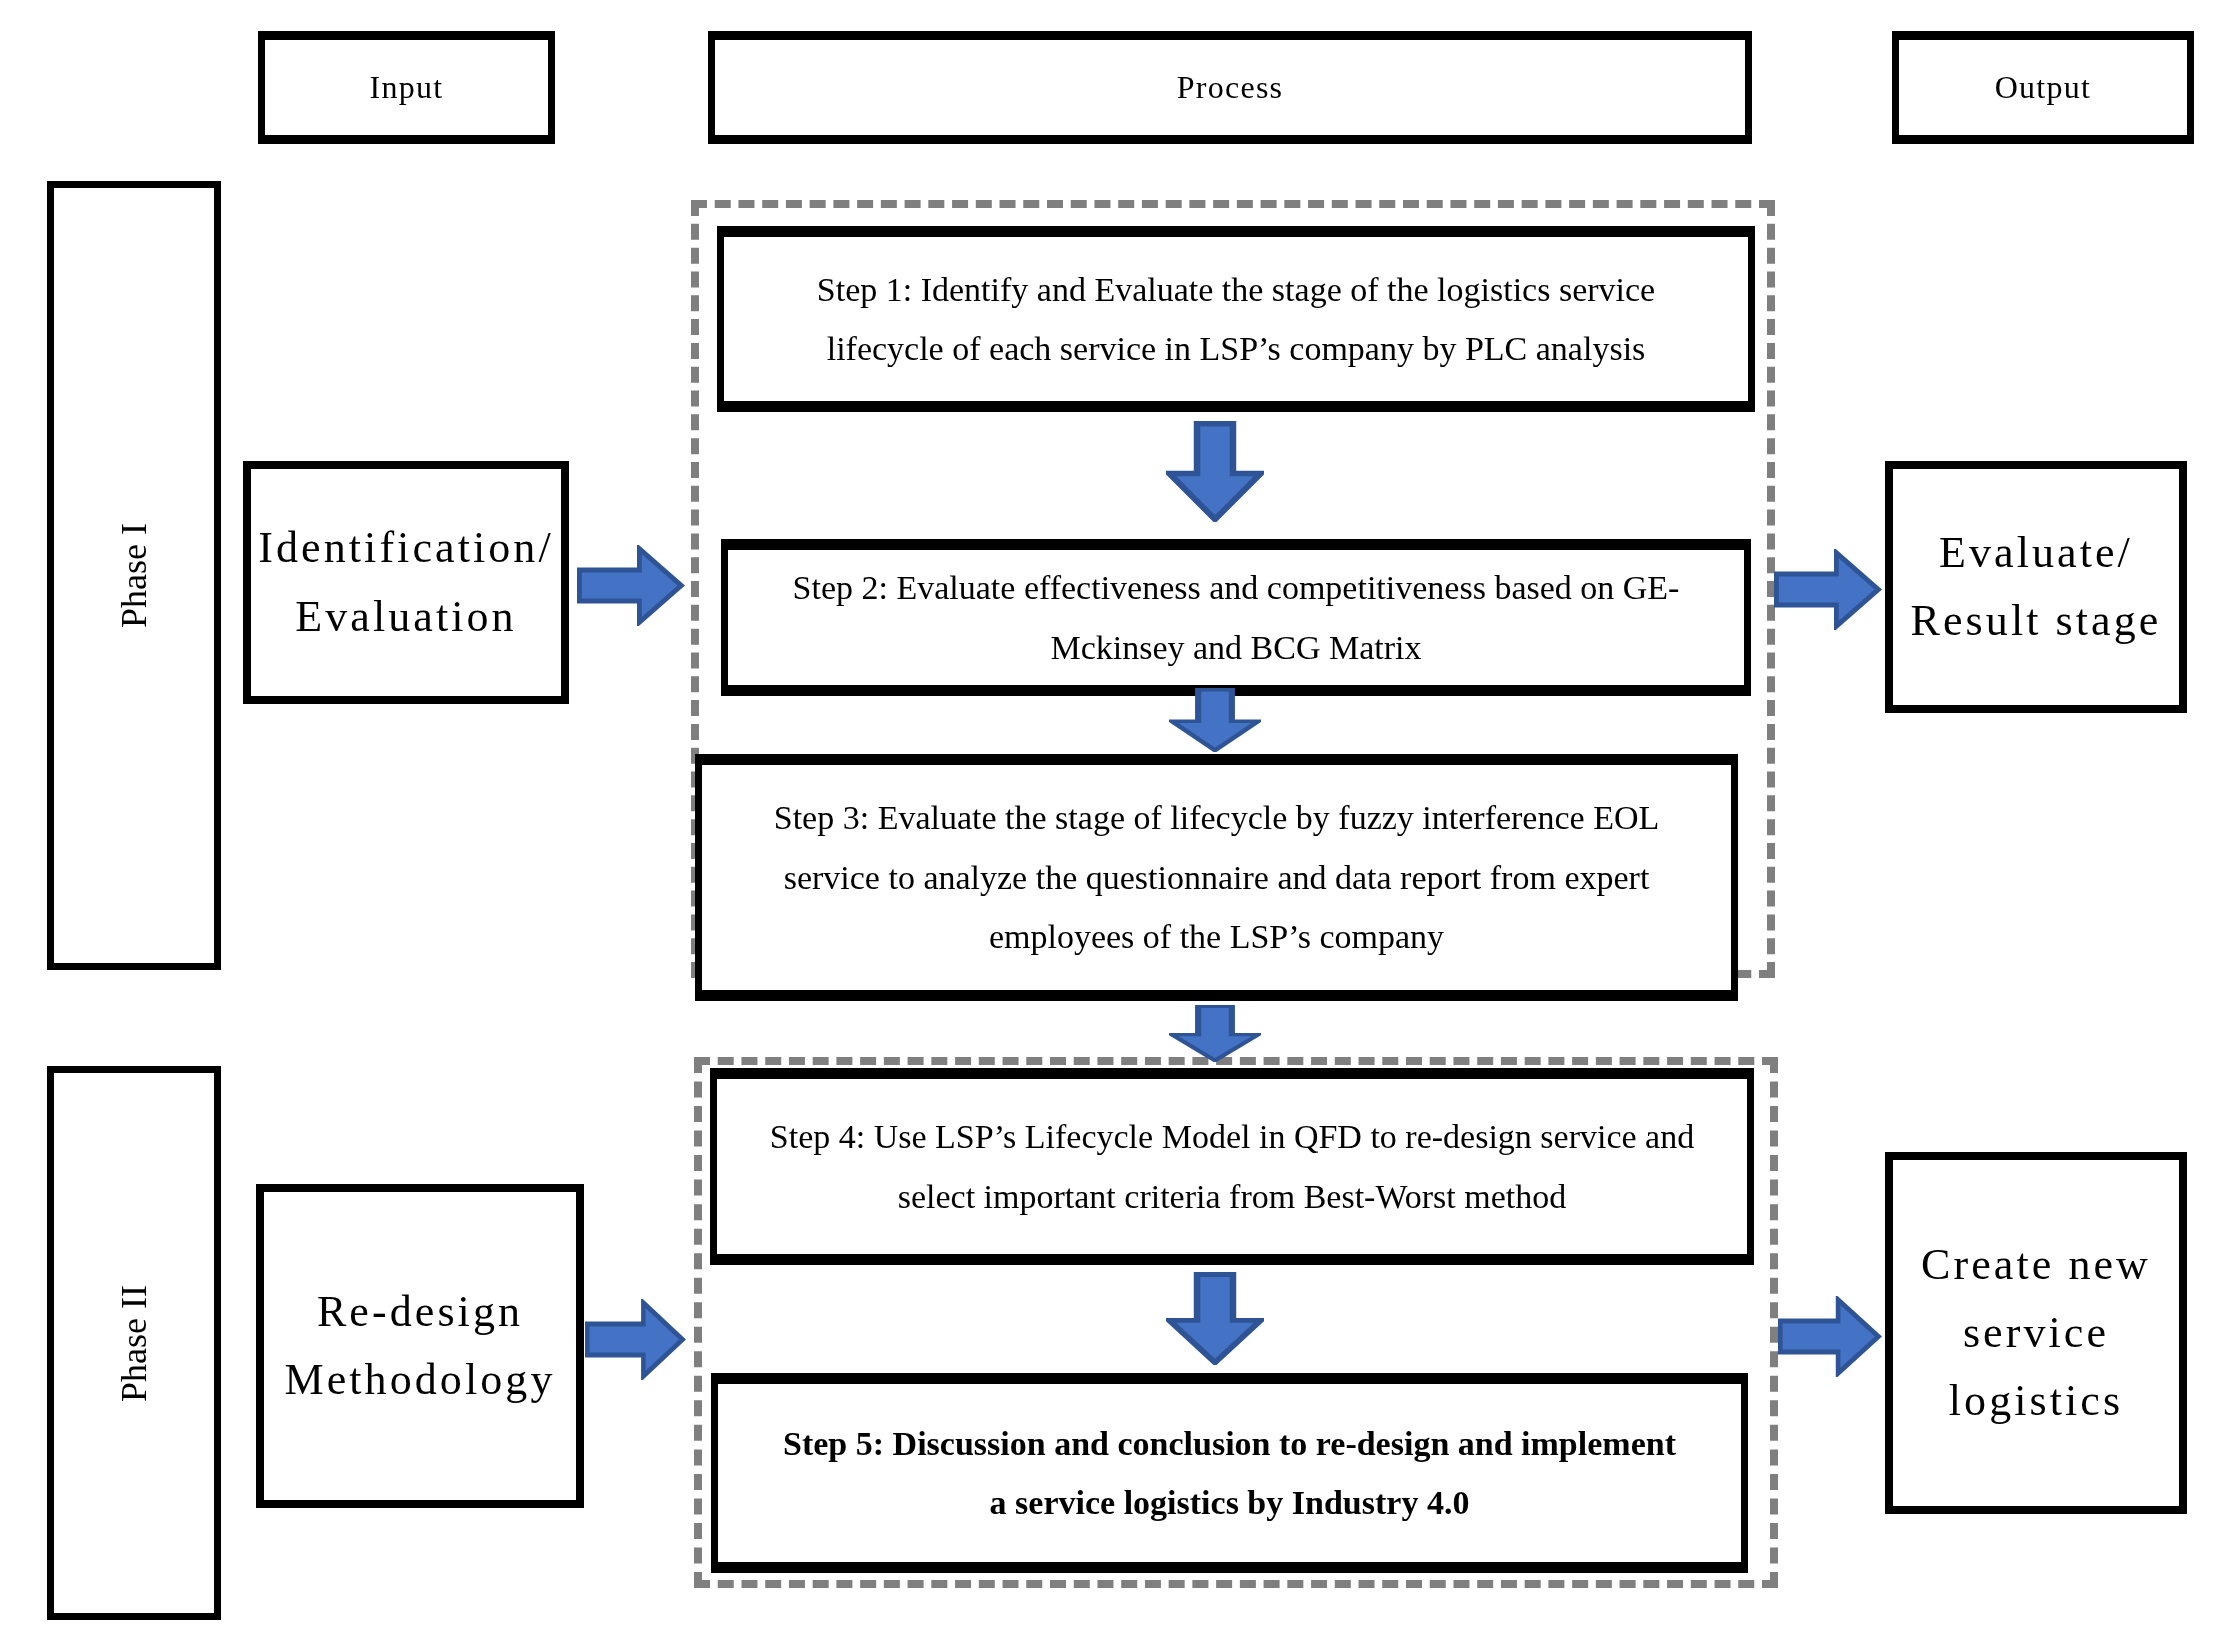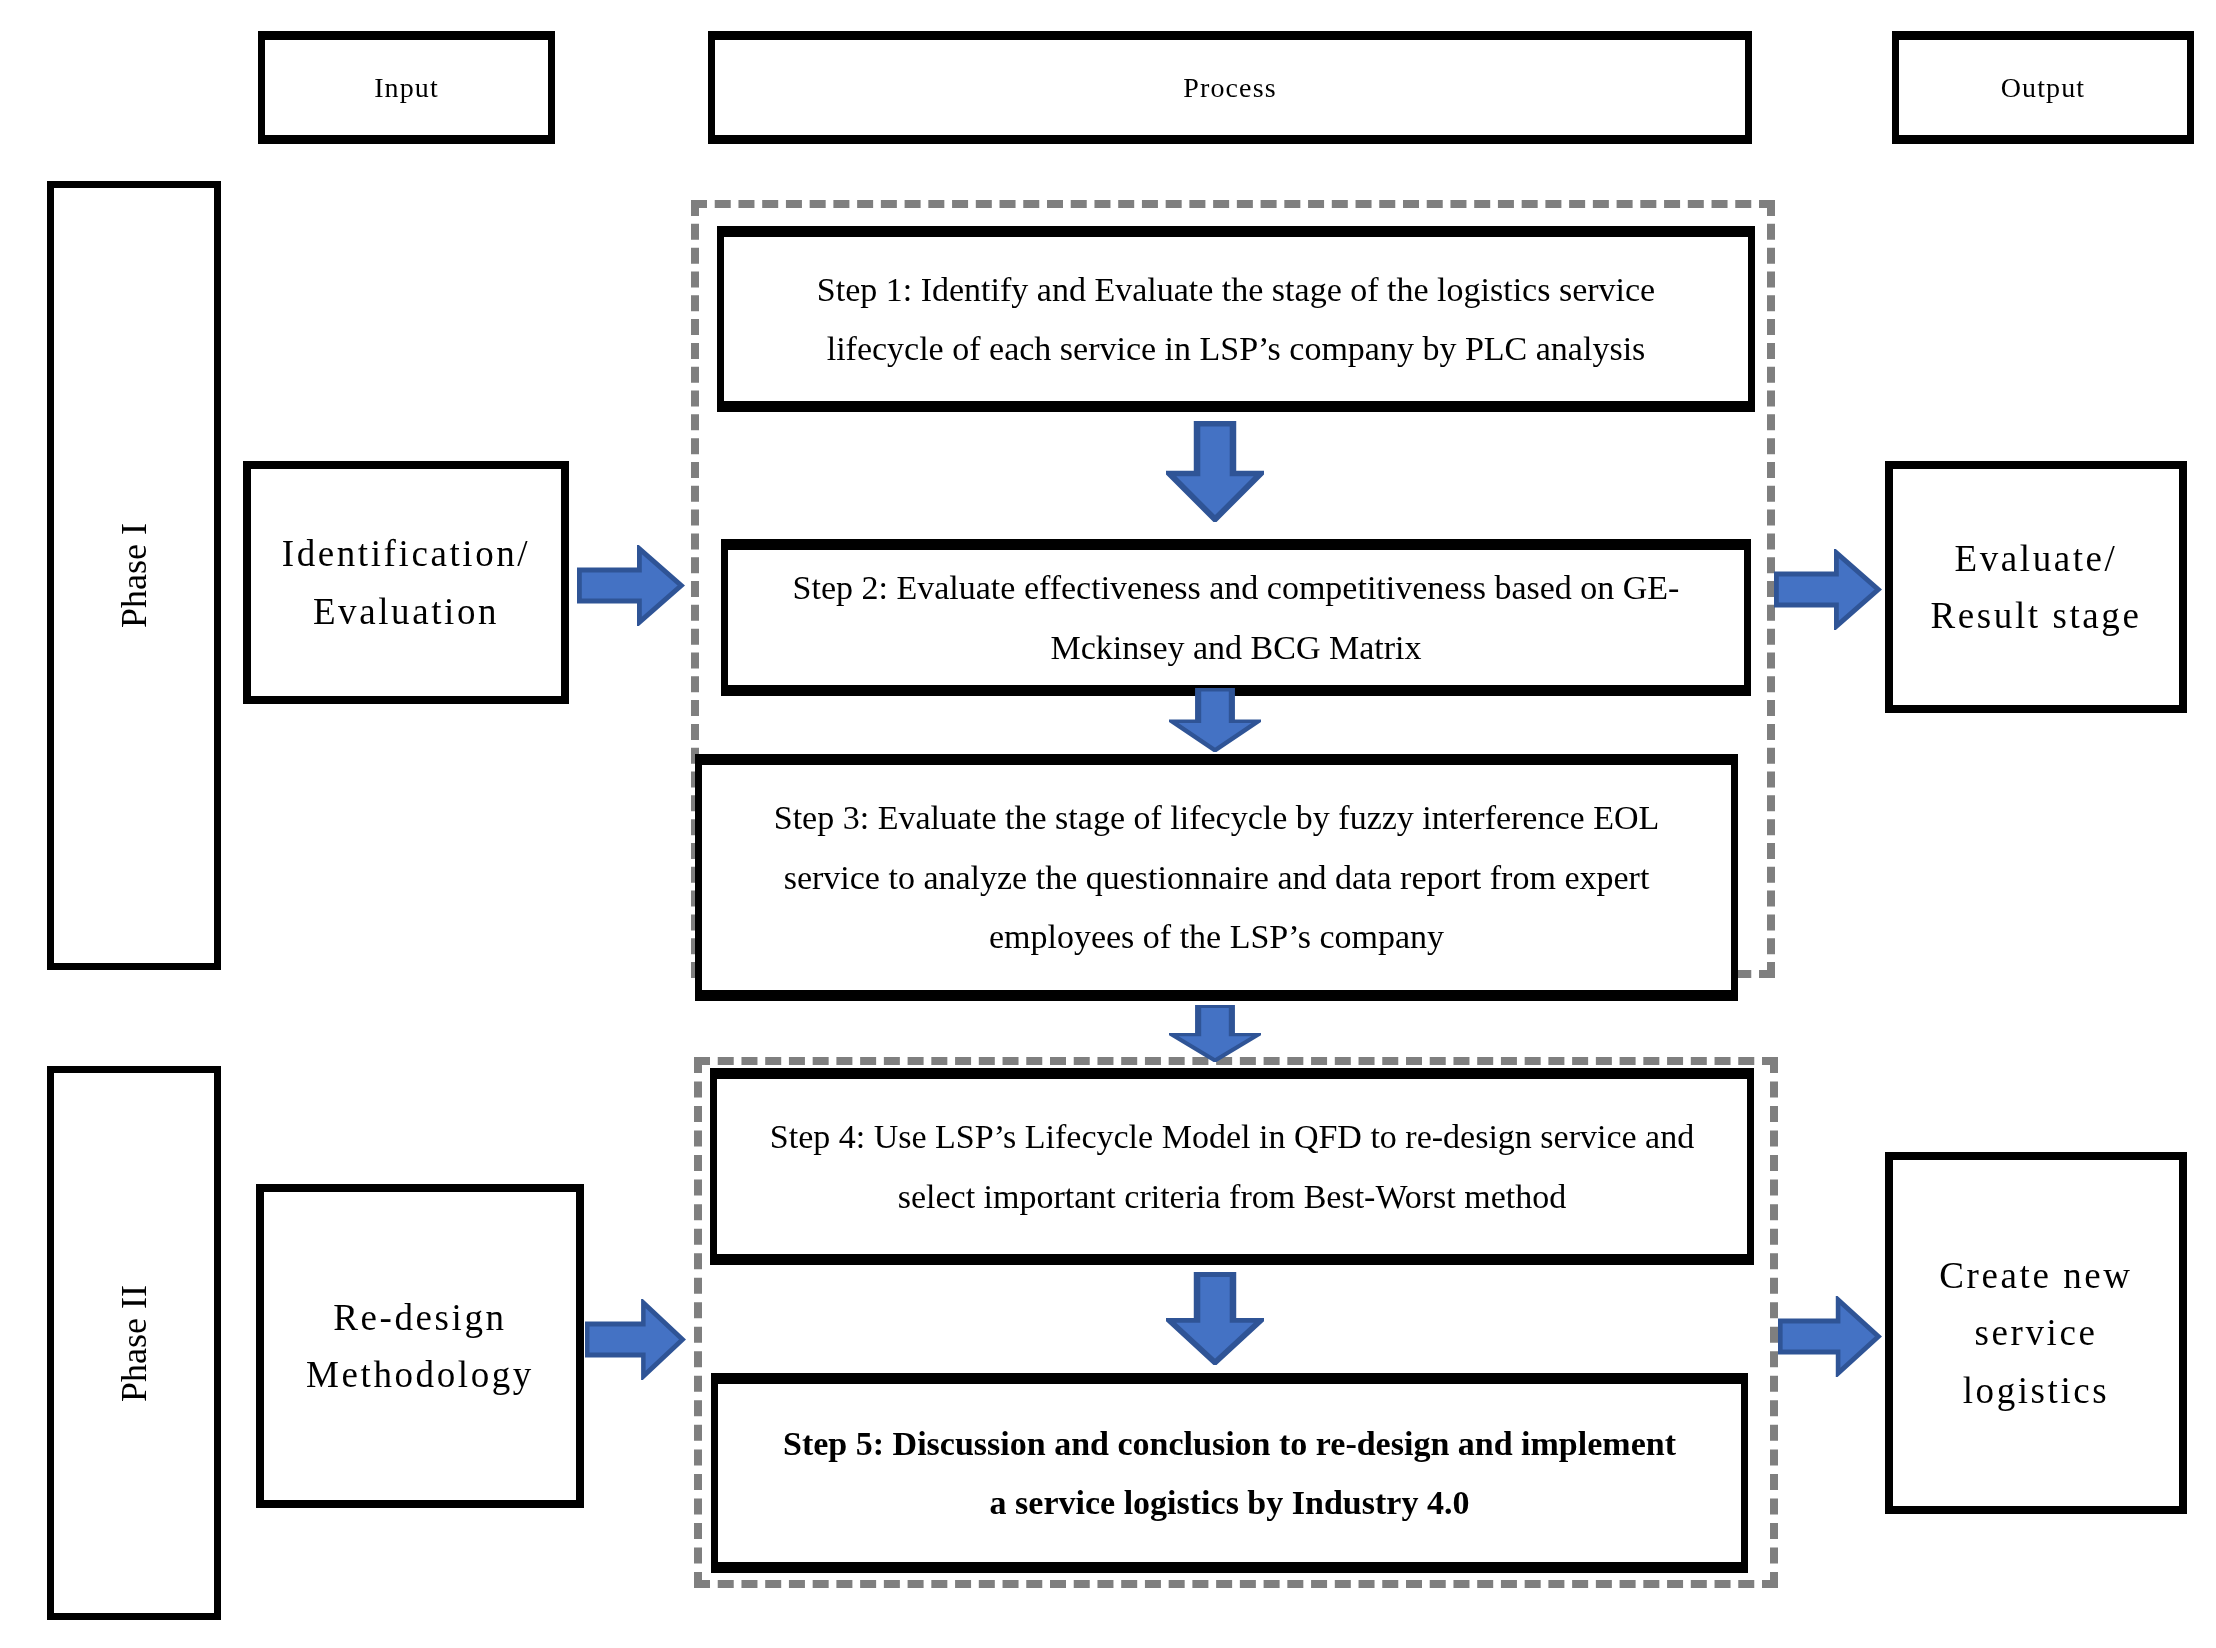--- a/index.html
+++ b/index.html
@@ -11,21 +11,21 @@
     color:#000000;
     overflow:hidden;
   }
   .abs{position:absolute;box-sizing:border-box;}
   
   .hdr{
     border:7.4px solid var(--box-border,#000);
     border-top-width:9.8px;border-bottom-width:9.8px;
     background:#fff;
     display:flex;align-items:center;justify-content:center;
-    font-size:28px;letter-spacing:0.04em;
+    font-size:32px;letter-spacing:0.04em;
     z-index:2;
   }
   
   .phase{
     border:7.4px solid var(--box-border,#000);
     background:#fff;
     display:flex;align-items:center;justify-content:center;
     z-index:2;
   }
   .phase-label{
@@ -33,21 +33,21 @@
     transform:rotate(180deg);
     font-size:36px;
     white-space:nowrap;
   }
   
   .io{
     border:8.6px solid var(--box-border,#000);
     background:#fff;
     display:flex;align-items:center;justify-content:center;
     text-align:center;
-    font-size:37px;line-height:1.55;letter-spacing:0.07em;
+    font-size:44px;line-height:1.55;letter-spacing:0.07em;
     white-space:pre-line;
     z-index:2;
   }
   
   .dash{
     border:8.6px dashed var(--dash-border,#7f7f7f);
     background:transparent;
     z-index:1;
   }
   

